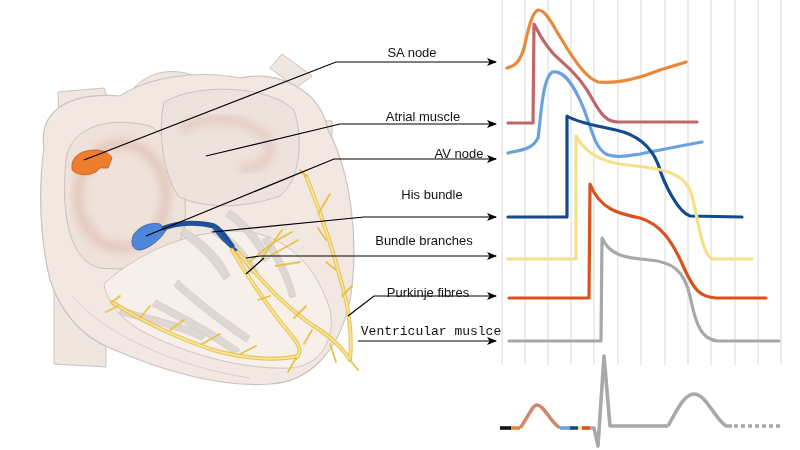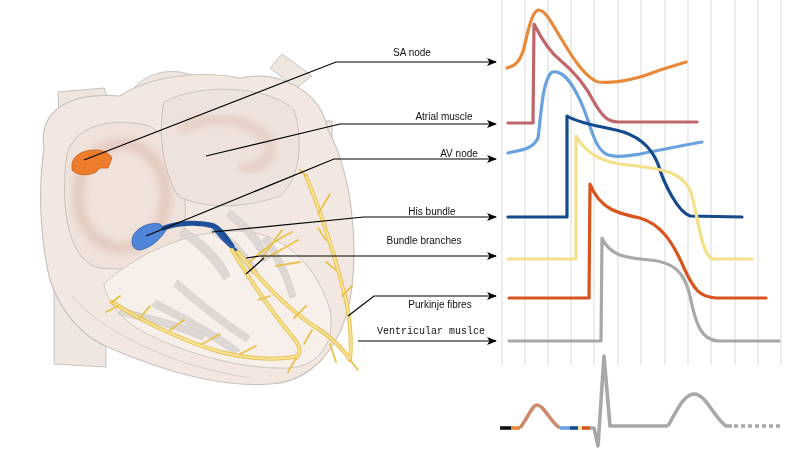--- a/index.html
+++ b/index.html
@@ -1,19 +1,19 @@
 <!DOCTYPE html>
 <html><head>
 <meta charset="utf-8">
 <style>
   html, body { margin: 0; padding: 0; background: #ffffff; }
   body { width: 800px; height: 450px; overflow: hidden; position: relative; font-family: "Liberation Sans", sans-serif; }
   #stage { position: absolute; left: 0; top: 0; width: 800px; height: 450px; }
   .label {
-    position: absolute; font-size: 10px; color: #111; white-space: nowrap;
+    position: absolute; font-size: 13px; color: #111; white-space: nowrap;
     transform: translateX(-50%); line-height: 10px;
   }
 </style>
 </head>
 <body>
 
 <svg id="stage" viewBox="0 0 800 450" xmlns="http://www.w3.org/2000/svg">
   <defs>
     <marker id="arr" markerWidth="10" markerHeight="8" refX="9" refY="4" orient="auto" markerUnits="userSpaceOnUse">
       <path d="M0,0 L10,4 L0,8 L2.5,4 Z" fill="#000"></path>
@@ -166,18 +166,18 @@
       <line x1="578" y1="428" x2="582" y2="428" stroke="#f5e08a"></line>
       <line x1="582" y1="428" x2="590" y2="428" stroke="#d9531e"></line>
       <path d="M590,428 L594,428 L598,446 L604,356 L610,426 L668,426" stroke="#a8a8a8"></path>
       <path d="M668,426 C676,412 684,394 694,394 C706,394 714,418 726,426 L732,426" stroke="#a8a8a8"></path>
       <path d="M734,426 L780,426" stroke="#a8a8a8" stroke-dasharray="4,3"></path>
     </g>
   </g>
 </svg>
 
 <div class="label" style="left:412px;top:48px;">SA node</div>
-<div class="label" style="left:444px;top:112px;">Atrial muscle</div>
+<div class="label" style="left:423px;top:112px;">Atrial muscle</div>
 <div class="label" style="left:418px;top:149px;margin-left:41px;">AV node</div>
-<div class="label" style="left:420px;top:207px;padding-left:24px;">His bundle</div>
+<div class="label" style="left:420px;top:190px;padding-left:24px;">His bundle</div>
 <div class="label" style="left:424px;top:236px;">Bundle branches</div>
-<div class="label" style="left:428px;top:300px;margin-left:12px;">Purkinje fibres</div>
+<div class="label" style="left:428px;top:288px;">Purkinje fibres</div>
 <div class="label" style="left:431px;top:327px;font-family:Liberation Mono, monospace;">Ventricular muslce</div>
 
 </body></html>

